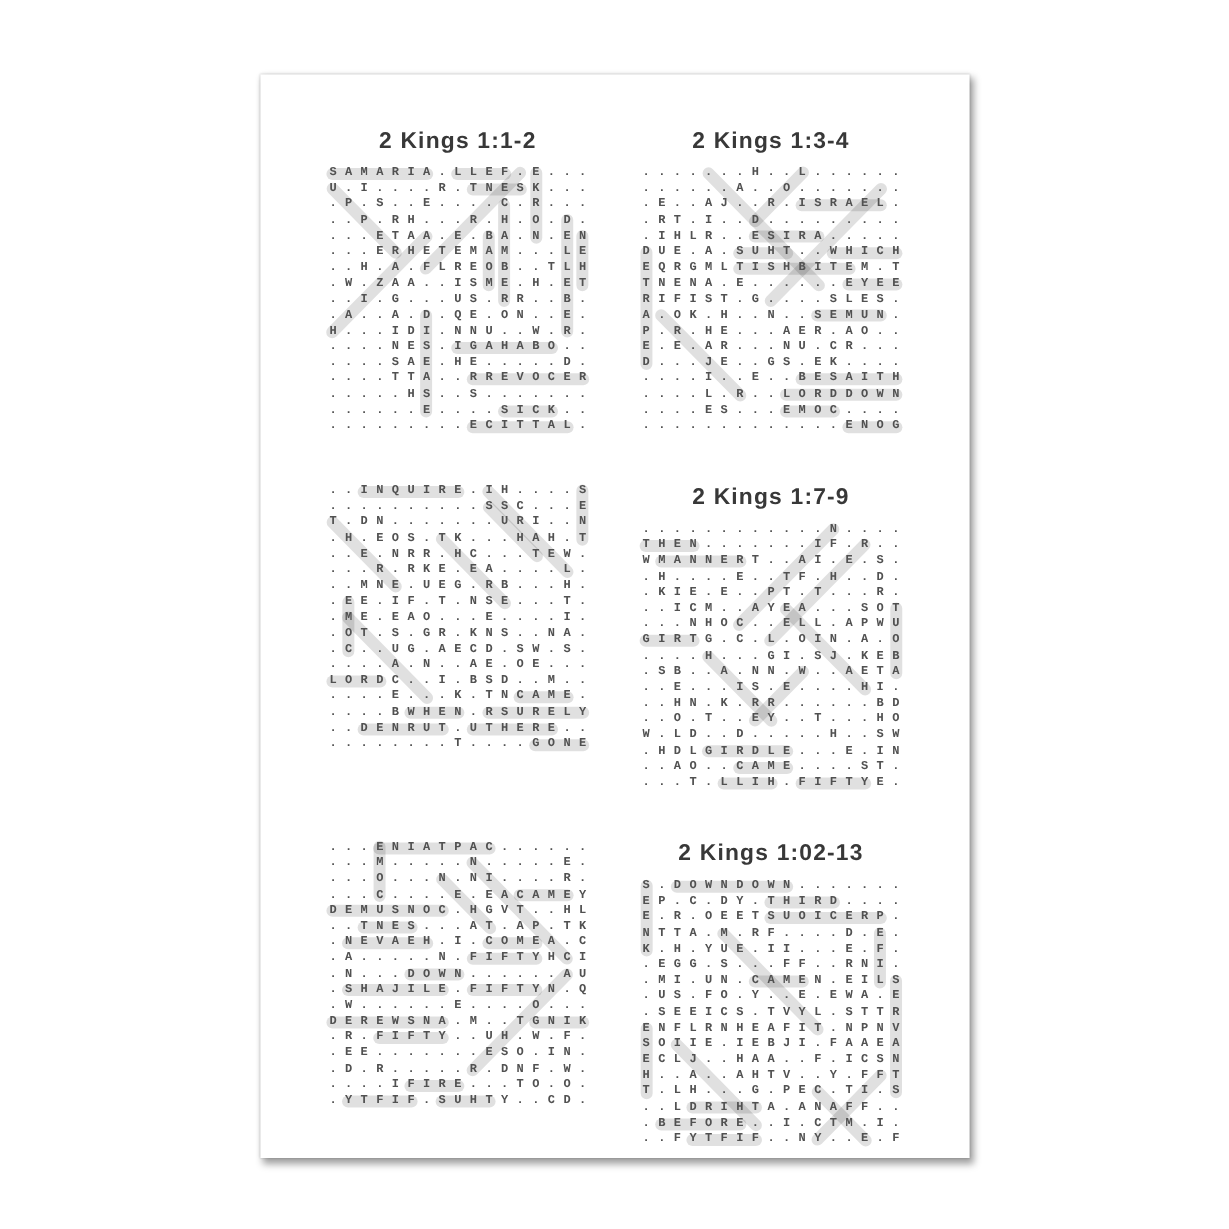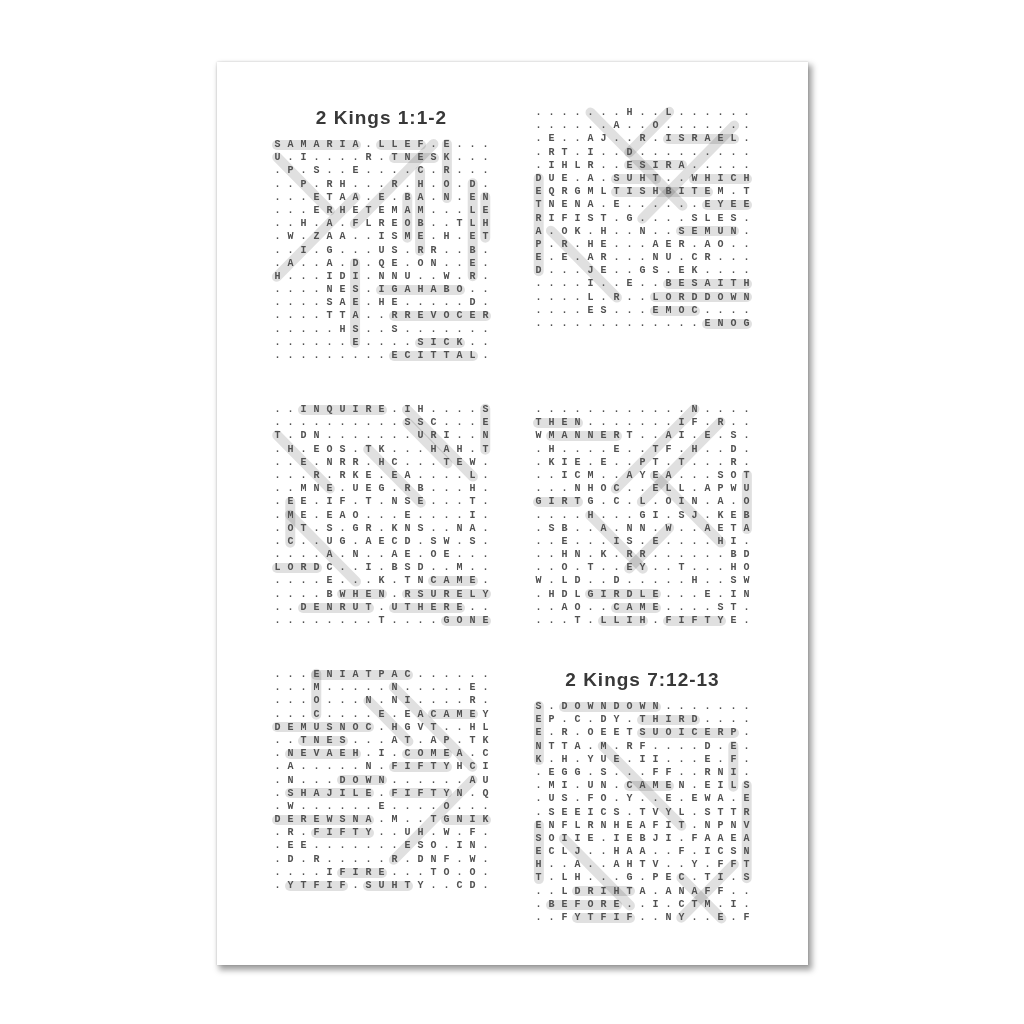--- a/index.html
+++ b/index.html
@@ -372,20 +372,21 @@
               <span class="cell">T</span>
               <span class="cell">A</span>
               <span class="cell">L</span>
               <span class="cell">.</span>
             </div>
           </div>
         </div>
     </section>
 
     <section class="puzzle">
+      <h2 class="ptitle">2 Kings 1:3-4</h2>
       <div class="grid">
           <div class="hl-layer">
             <div class="hl-bar" style="width: 76px; left: 131px; top: 28px; transform: rotate(0rad);"></div>
             <div class="hl-bar" style="width: 63px; left: 92px; top: 54.4px; transform: rotate(0rad);"></div>
             <div class="hl-bar" style="width: 50px; left: 79px; top: 67.6px; transform: rotate(0rad);"></div>
             <div class="hl-bar" style="width: 63px; left: 157px; top: 67.6px; transform: rotate(0rad);"></div>
             <div class="hl-bar" style="width: 102px; left: 79px; top: 80.8px; transform: rotate(0rad);"></div>
             <div class="hl-bar" style="width: 50px; left: 170px; top: 94px; transform: rotate(0rad);"></div>
             <div class="hl-bar" style="width: 63px; left: 144px; top: 120.4px; transform: rotate(0rad);"></div>
             <div class="hl-bar" style="width: 89px; left: 131px; top: 173.2px; transform: rotate(0rad);"></div>
@@ -1067,20 +1068,21 @@
               <span class="cell">G</span>
               <span class="cell">O</span>
               <span class="cell">N</span>
               <span class="cell">E</span>
             </div>
           </div>
         </div>
     </section>
 
     <section class="puzzle">
+      <h2 class="ptitle">2 Kings 1:7-9</h2>
       <div class="grid">
           <div class="hl-layer">
             <div class="hl-bar" style="width: 50px; left: 1px; top: 14.8px; transform: rotate(0rad);"></div>
             <div class="hl-bar" style="width: 76px; left: 14px; top: 28px; transform: rotate(0rad);"></div>
             <div class="hl-bar" style="width: 50px; left: 1px; top: 94px; transform: rotate(0rad);"></div>
             <div class="hl-bar" style="width: 63.8px; left: 182.6px; top: 94px; transform: rotate(1.5708rad);"></div>
             <div class="hl-bar" style="width: 76px; left: 53px; top: 186.4px; transform: rotate(0rad);"></div>
             <div class="hl-bar" style="width: 50px; left: 79px; top: 199.6px; transform: rotate(0rad);"></div>
             <div class="hl-bar" style="width: 50px; left: 66px; top: 212.8px; transform: rotate(0rad);"></div>
             <div class="hl-bar" style="width: 63px; left: 131px; top: 212.8px; transform: rotate(0rad);"></div>
@@ -1764,21 +1766,21 @@
               <span class="cell">.</span>
               <span class="cell">C</span>
               <span class="cell">D</span>
               <span class="cell">.</span>
             </div>
           </div>
         </div>
     </section>
 
     <section class="puzzle">
-      <h2 class="ptitle">2 Kings 7:12-13</h2>
+      <h2 class="ptitle">2 Kings 1:02-13</h2>
       <div class="grid">
           <div class="hl-layer">
             <div class="hl-bar" style="width: 102px; left: 27px; top: 1.6px; transform: rotate(0rad);"></div>
             <div class="hl-bar" style="width: 63px; left: 105px; top: 14.8px; transform: rotate(0rad);"></div>
             <div class="hl-bar" style="width: 102px; left: 105px; top: 28px; transform: rotate(0rad);"></div>
             <div class="hl-bar" style="width: 50px; left: 92px; top: 80.8px; transform: rotate(0rad);"></div>
             <div class="hl-bar" style="width: 63px; left: 40px; top: 186.4px; transform: rotate(0rad);"></div>
             <div class="hl-bar" style="width: 76px; left: 14px; top: 199.6px; transform: rotate(0rad);"></div>
             <div class="hl-bar" style="width: 63px; left: 40px; top: 212.8px; transform: rotate(0rad);"></div>
             <div class="hl-bar" style="width: 63.8px; left: -25.4px; top: 28px; transform: rotate(1.5708rad);"></div>

